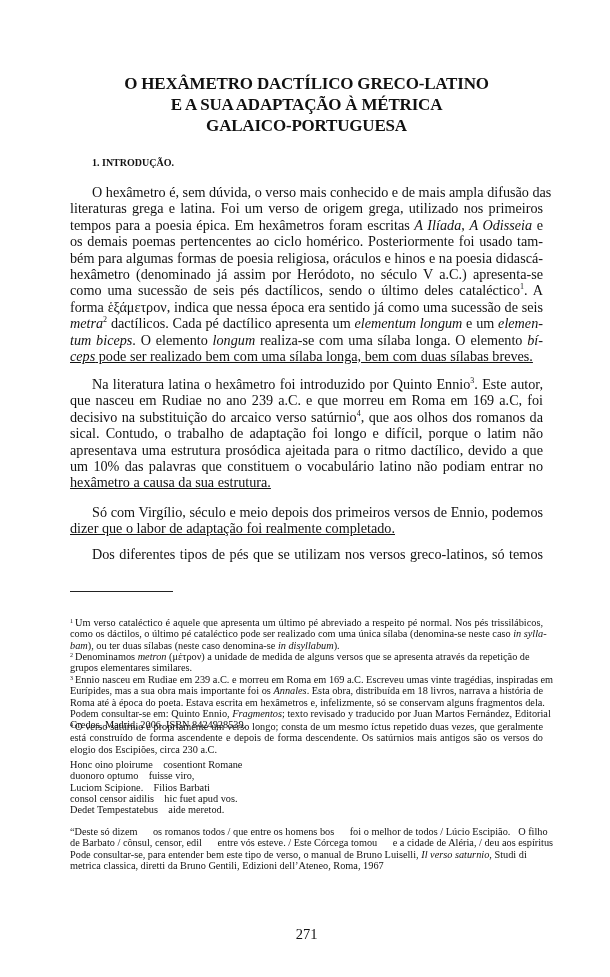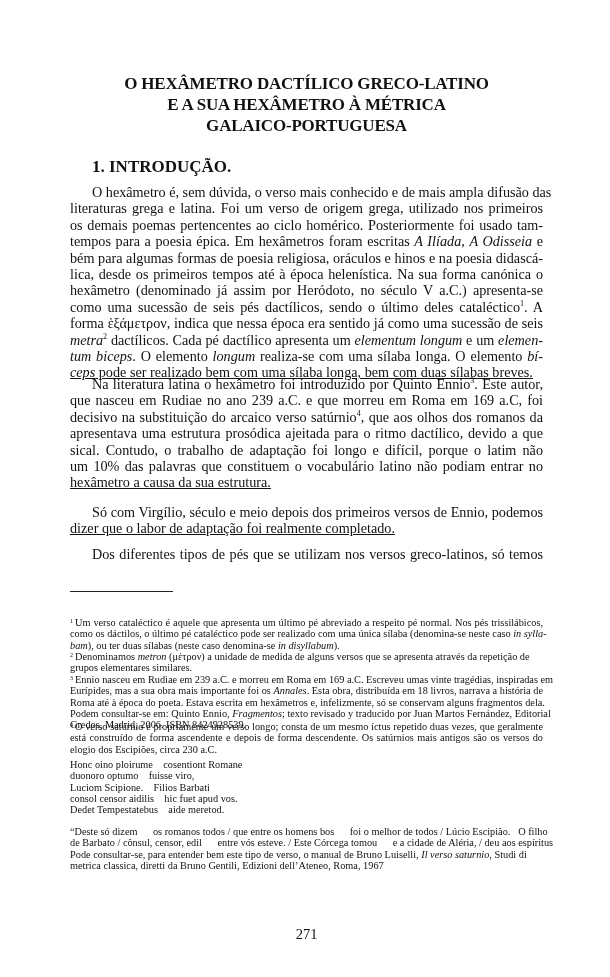--- a/index.html
+++ b/index.html
@@ -2,21 +2,21 @@
 <html><head>
 <meta charset="utf-8">
 <style>
   html, body { margin: 0; padding: 0; background: #ffffff; }
   body { width: 610px; height: 977px; position: relative; overflow: hidden;
          font-family: "Liberation Serif", "DejaVu Serif", serif; color: #111; }
   .page { position: absolute; left: 70px; top: 0; width: 473px; }
   .title { position: absolute; top: 73px; left: 0; width: 473px; text-align: center;
            font-weight: bold; font-size: 17px; line-height: 21px; letter-spacing: -0.2px; }
   .title div { white-space: nowrap; }
-  .section { position: absolute; top: 157px; left: 22px; font-weight: bold; font-size: 17px; }
+  .section { position: absolute; top: 157px; left: 22px; font-weight: bold; font-size: 10px; }
   .body { position: absolute; left: 0; width: 473px; font-size: 14.2px; line-height: 16.4px;
           text-align: justify; }
   .line { display: block; white-space: nowrap; text-align: justify; text-align-last: justify; }
   .line.last { text-align-last: left; text-decoration: underline; }
   .line.first { text-indent: 22px; }
   sup { font-size: 8px; line-height: 0; vertical-align: 6px; }
   i { font-style: italic; }
   .rule { position: absolute; top: 591px; left: 0; width: 103px; border-top: 1px solid #222; }
   .fn { position: absolute; left: 0; width: 473px; font-size: 10.3px; line-height: 11.3px; }
   .fn .line { text-align-last: left; }
@@ -25,47 +25,46 @@
   .verse { white-space: pre; }
   .pagenum { position: absolute; top: 926px; left: 0; width: 473px; text-align: center; font-size: 14.5px; }
 </style>
 </head>
 <body>
 
 <div class="page">
 
   <div class="title">
     <div>O HEXÂMETRO DACTÍLICO GRECO-LATINO</div>
-    <div>E A SUA HEXÂMETRO À MÉTRICA</div>
+    <div>E A SUA ADAPTAÇÃO À MÉTRICA</div>
     <div>GALAICO-PORTUGUESA</div>
   </div>
 
   <div class="section">1. INTRODUÇÃO.</div>
 
   <div class="body" style="top:184px;">
     <span class="line first">O hexâmetro é, sem dúvida, o verso mais conhecido e de mais ampla difusão das</span>
     <span class="line">literaturas grega e latina. Foi um verso de origem grega, utilizado nos primeiros</span>
+    <span class="line"><span>tempos para a poesia épica. Em hexâmetros foram escritas </span><i>A Ilíada</i><span>, </span><i>A Odisseia</i><span> e</span></span>
     <span class="line">os demais poemas pertencentes ao ciclo homérico. Posteriormente foi usado tam-</span>
-    <span class="line"><span>tempos para a poesia épica. Em hexâmetros foram escritas </span><i>A Ilíada</i><span>, </span><i>A Odisseia</i><span> e</span></span>
     <span class="line">bém para algumas formas de poesia religiosa, oráculos e hinos e na poesia didascá-</span>
-    <span class="line">lica, desde os primeiros tempos até à época helenística. Na sua forma canónica o</span>
     <span class="line">hexâmetro (denominado já assim por Heródoto, no século V a.C.) apresenta-se</span>
     <span class="line"><span>como uma sucessão de seis pés dactílicos, sendo o último deles cataléctico</span><sup>1</sup><span>. A</span></span>
     <span class="line">forma ἑξάμετρον, indica que nessa época era sentido já como uma sucessão de seis</span>
     <span class="line"><i>metra</i><sup>2</sup><span> dactílicos. Cada pé dactílico apresenta um </span><i>elementum longum</i><span> e um </span><i>elemen-</i></span>
     <span class="line"><i>tum biceps</i><span>. O elemento </span><i>longum</i><span> realiza-se com uma sílaba longa. O elemento </span><i>bí-</i></span>
     <span class="line last"><i>ceps</i><span> pode ser realizado bem com uma sílaba longa, bem com duas sílabas breves.</span></span>
   </div>
 
   <div class="body" style="top:376px;">
     <span class="line first"><span>Na literatura latina o hexâmetro foi introduzido por Quinto Ennio</span><sup>3</sup><span>. Este autor,</span></span>
     <span class="line">que  nasceu em Rudiae no ano 239 a.C. e que morreu em Roma em 169 a.C, foi</span>
     <span class="line"><span>decisivo na substituição do arcaico verso satúrnio</span><sup>4</sup><span>, que aos olhos dos romanos da</span></span>
+    <span class="line">sical. Contudo, o trabalho de adaptação foi longo e difícil, porque o latim não</span>
     <span class="line">apresentava uma estrutura prosódica ajeitada para o ritmo dactílico, devido a que</span>
-    <span class="line">sical. Contudo, o trabalho de adaptação foi longo e difícil, porque o latim não</span>
     <span class="line">um 10% das palavras que constituem o vocabulário latino não podiam entrar no</span>
     <span class="line last">hexâmetro a causa da sua estrutura.</span>
   </div>
 
   <div class="body" style="top:504px;">
     <span class="line first">Só com Virgílio, século e meio depois dos primeiros versos de Ennio, podemos</span>
     <span class="line last">dizer que o labor de adaptação foi realmente completado.</span>
   </div>
 
   <div class="body" style="top:546px;">

